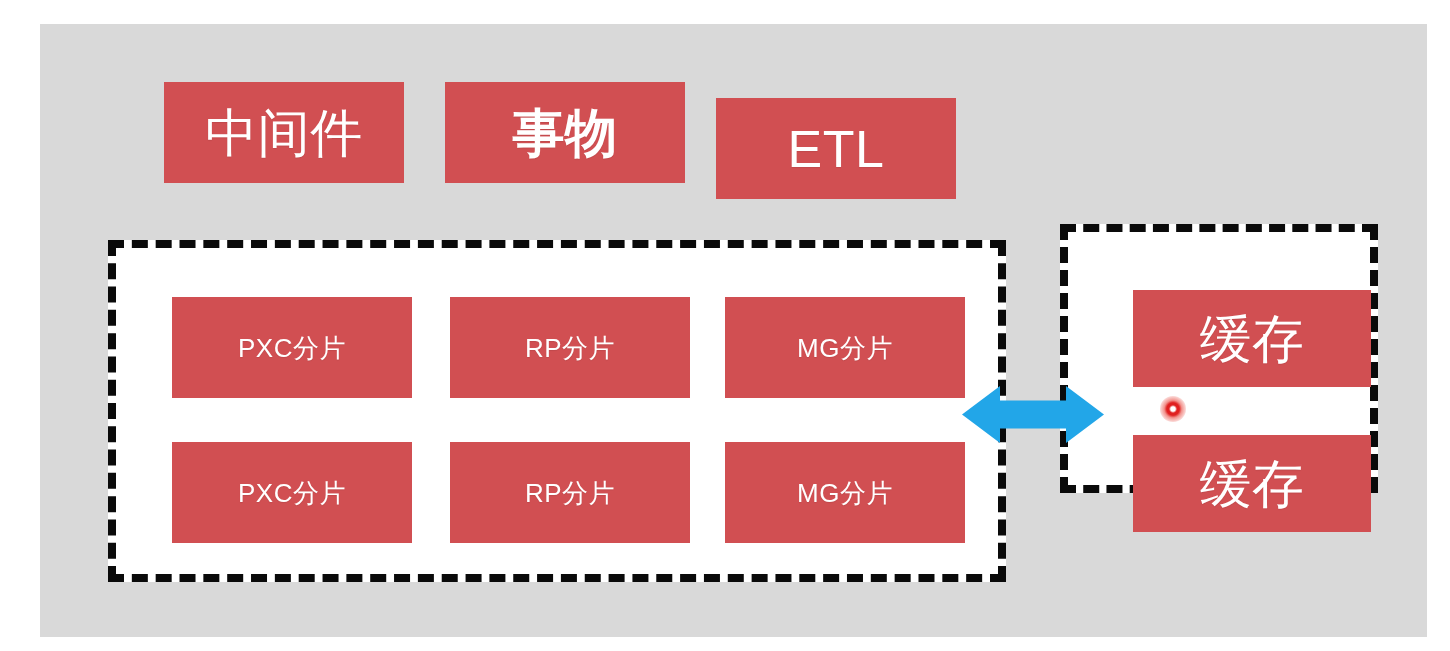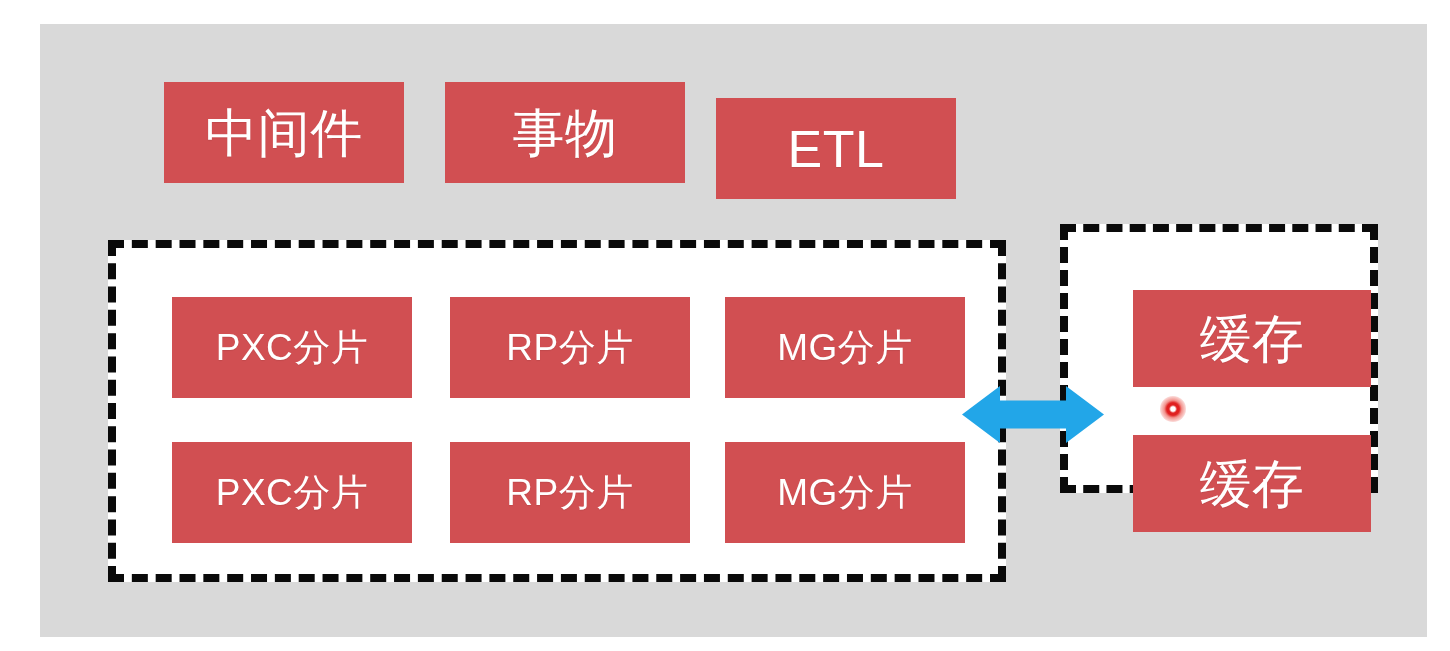--- a/index.html
+++ b/index.html
@@ -35,21 +35,21 @@
     color: #ffffff;
     display: flex;
     align-items: center;
     justify-content: center;
     font-size: 52px;
     line-height: 1;
     letter-spacing: 0.5px;
     text-shadow: 0 1px 1px rgba(0,0,0,0.08);
     box-sizing: border-box;
   }
-  .rbox.small-label { font-size: 37px; }
+  .rbox.small-label { font-size: 26px; }
 
   
   .dashed-group {
     position: absolute;
     background: #ffffff;
     border: 8px dashed #0a0a0a;
     box-sizing: border-box;
   }
 
   
@@ -82,21 +82,21 @@
 <body>
 
 <div class="canvas">
 
   <div class="panel">
 
     <div class="rbox" style="left:124px; top:58px; width:240px; height:101px;">
       <span>中间件</span>
     </div>
 
-    <div class="rbox" style="left:405px; top:58px; width:240px; height:101px;">
+    <div class="rbox" style="left:405px; top:58px; width:240px; height:101px;font-weight:bold;">
       <span>事物</span>
     </div>
 
     <div class="rbox" style="left:676px; top:74px; width:240px; height:101px;">
       <span>ETL</span>
     </div>
 
     <div class="dashed-group" style="left:68px; top:216px; width:898px; height:342px;">
 
       <div class="rbox small-label" style="left:56px; top:49px; width:240px; height:101px;">

